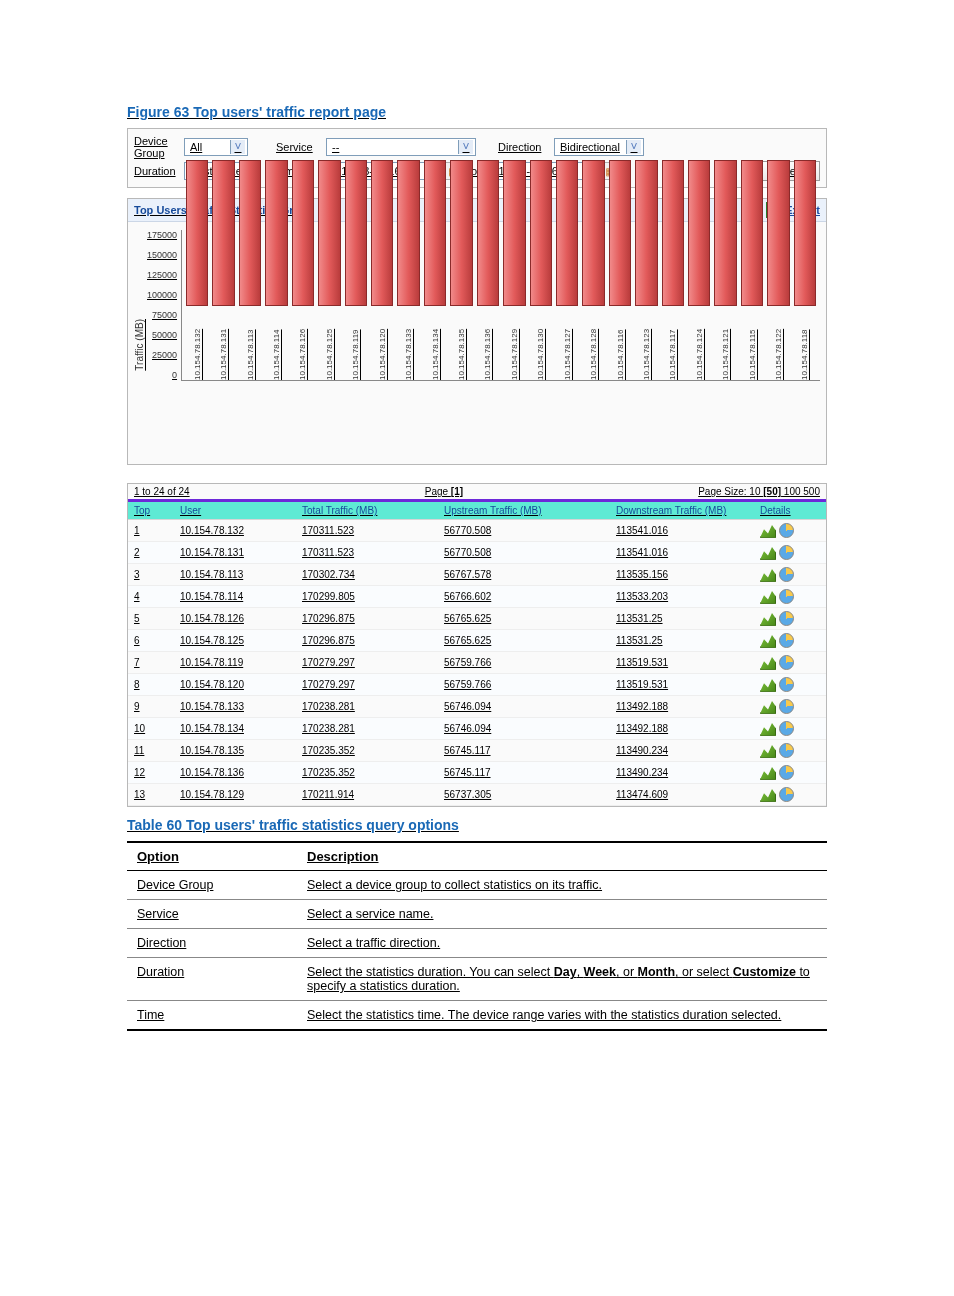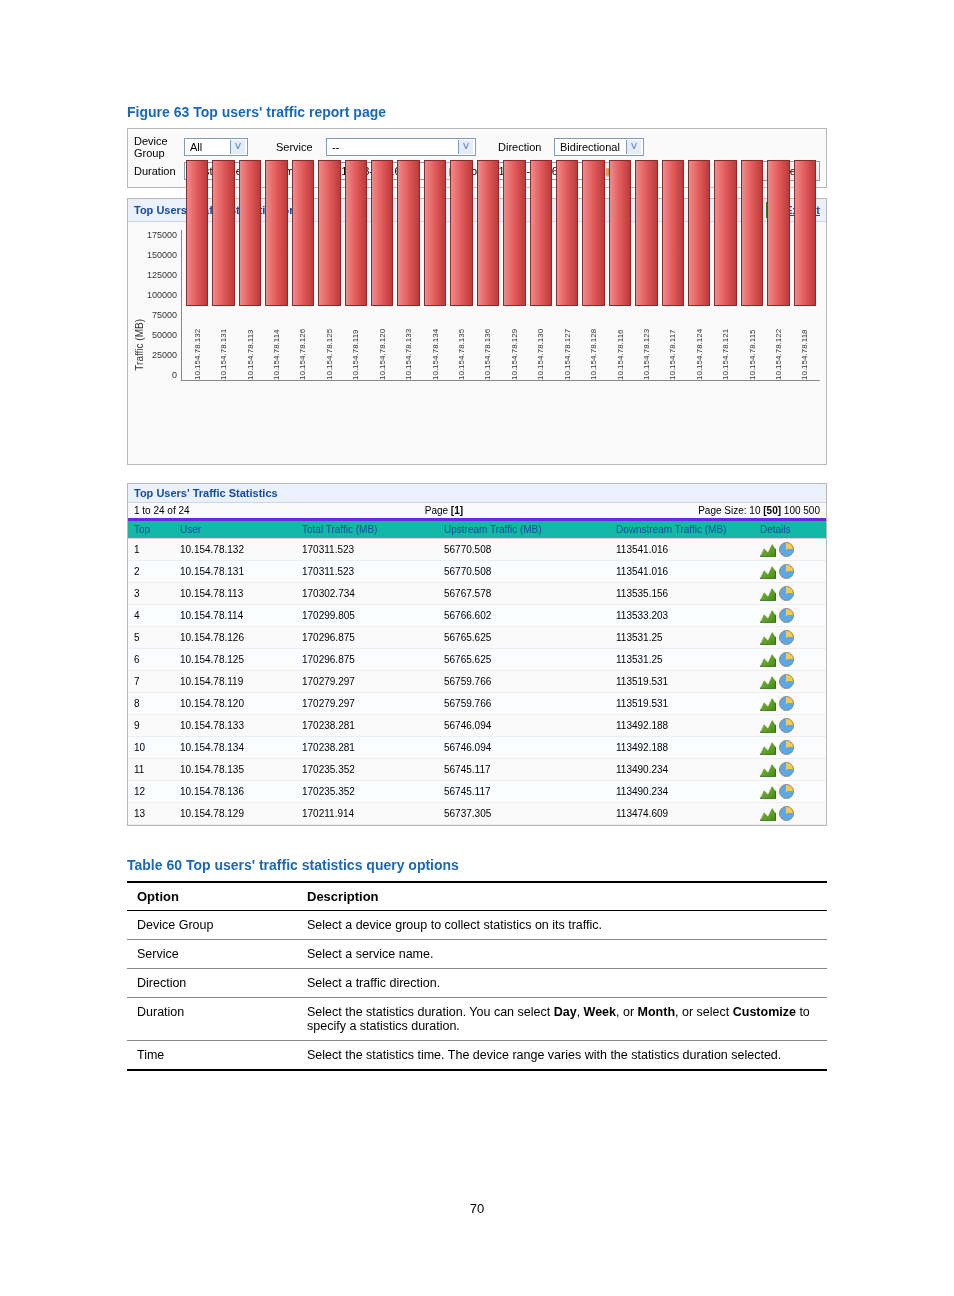--- a/index.html
+++ b/index.html
@@ -12,20 +12,21 @@
   }
   .page {
     width: 954px;
     margin: 0 auto;
     padding: 100px 0 40px 0;
     box-sizing: border-box;
   }
   .content {
     width: 700px;
     margin: 0 auto;
+    text-decoration: underline;
   }
   .figure-caption, .table-caption {
     color: #1a69b6;
     font-weight: bold;
     font-size: 14px;
     margin: 4px 0 8px 0;
   }
   
   .panel {
     border: 1px solid #b8b8b8;
@@ -207,21 +208,21 @@
     width: 100%;
     border-collapse: collapse;
     font-size: 10px;
   }
   table.stats th {
     text-align: left;
     color: #164a9a;
     font-weight: normal;
     padding: 3px 6px;
     border-bottom: 1px solid #d6d6d6;
-    background: #14b8a6;
+    background: #5eead4;
   }
   table.stats td {
     padding: 3px 6px;
     border-bottom: 1px solid #eeeeee;
     color: #000;
   }
   table.stats tr:nth-child(even) td {
     background: #fafcfe;
   }
   .details-cell {
@@ -239,21 +240,21 @@
     display:inline-block;
     width:13px; height:13px;
     border-radius:50%;
     background: conic-gradient(#f7c94d 0 25%, #5aa9e6 25% 100%);
     border:1px solid #888;
     vertical-align:middle;
     margin-left:3px;
   }
   
   .options-block {
-    margin-top: 31px;
+    margin-top: 10px;
   }
   table.options {
     width: 100%;
     border-collapse: collapse;
     font-size: 13px;
   }
   table.options thead tr {
     border-top: 2px solid #000;
     border-bottom: 1.5px solid #000;
   }
@@ -437,21 +438,20 @@
             </div>
             <div class="bar-col">
               <div class="bar" style="height: 145.886px;"></div>
               <div class="xticklabel">10.154.78.118</div>
             </div>
           </div>
       </div>
     </div>
 
     <div class="panel stats-panel">
-      <div class="stats-head">Top Users' Traffic Statistics</div>
       <div class="pager-row">
         <span>1 to 24 of 24</span>
         <span>
           <span>Page </span><b>[1]</b>
         </span>
         <span>
           <span>Page Size: 10 </span><b>[50]</b><span> 100 500</span>
         </span>
       </div>
       <table class="stats">
@@ -601,16 +601,15 @@
               <td>Select the statistics duration. You can select <b>Day</b>, <b>Week</b>, or <b>Month</b>, or select <b>Customize</b> to specify a statistics duration.</td>
             </tr>
             <tr>
               <td>Time</td>
               <td>Select the statistics time. The device range varies with the statistics duration selected.</td>
             </tr>
           </tbody>
       </table>
     </div>
 
-    <div class="pagenum">70</div>
 
   </div>
 </div>
 
 </body></html>

